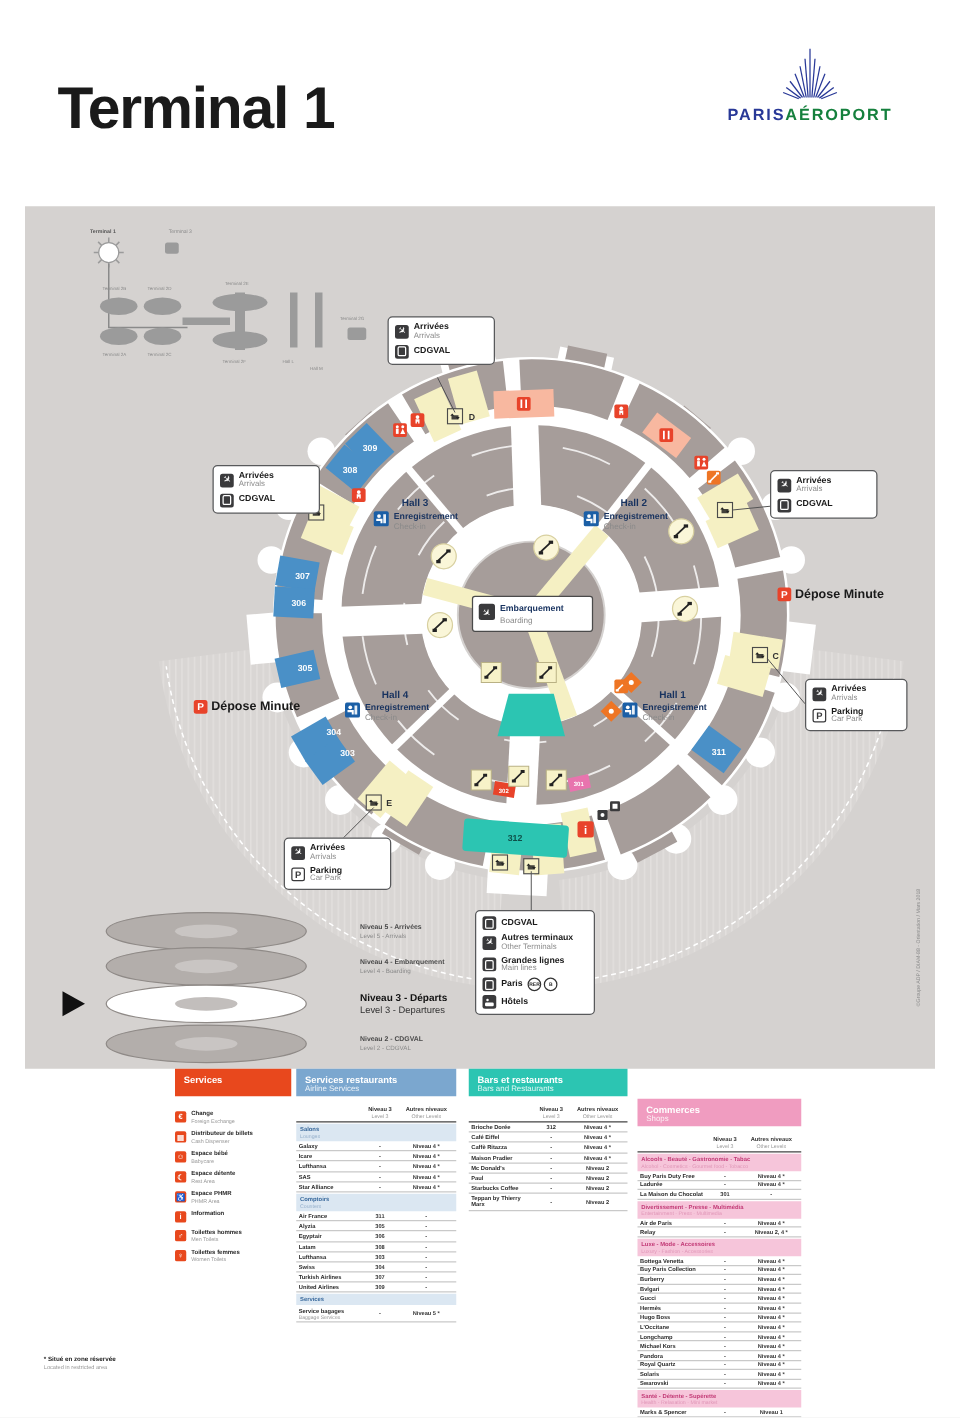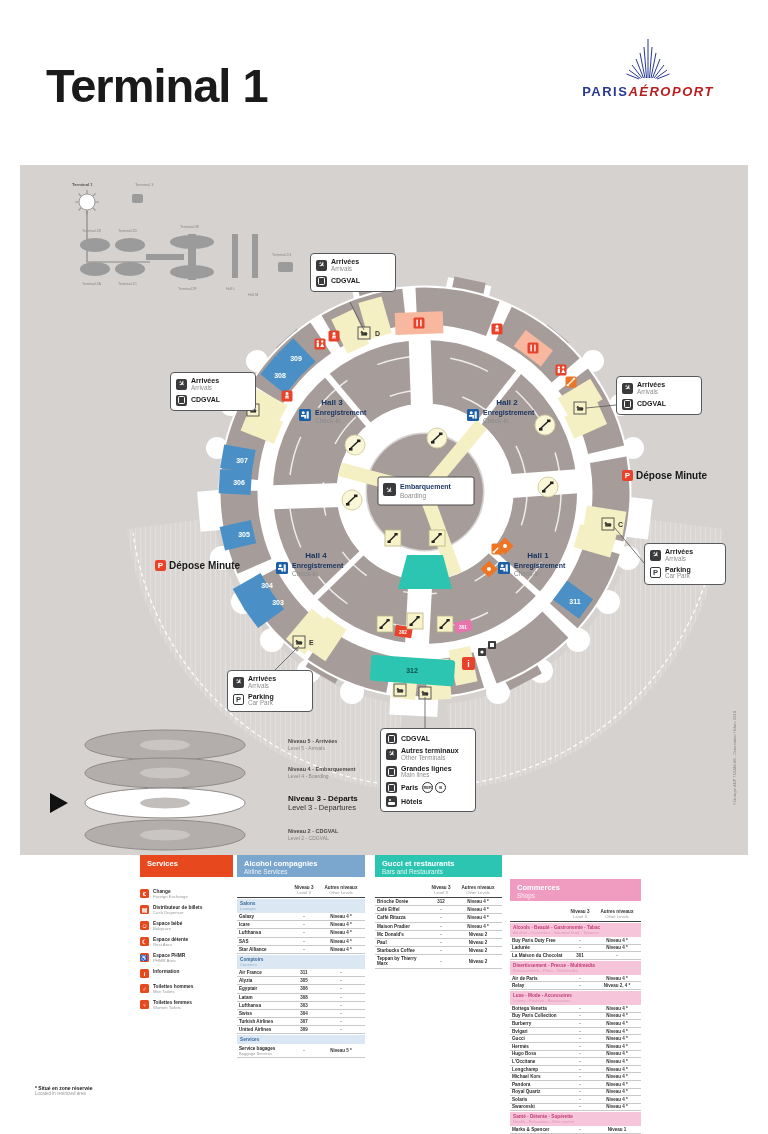--- a/index.html
+++ b/index.html
@@ -5,21 +5,21 @@
   html,body{margin:0;padding:0;background:#fff;}
   .page{position:relative;width:768px;height:1134px;background:#fff;overflow:hidden;
         font-family:"Liberation Sans",sans-serif;}
   
   .page-title{position:absolute;left:46px;top:58px;font-size:47px;font-weight:bold;
               color:#1a1a1a;letter-spacing:-1px;}
   .brand{position:absolute;right:50px;top:38px;width:140px;text-align:center;}
   .brand-rays{display:block;margin:0 auto;}
   .brand-text{font-size:13px;font-weight:bold;letter-spacing:1.5px;margin-top:2px;white-space:nowrap;}
   .brand-paris{color:#283897;}
-  .brand-aero{color:#b91c1c;font-style:italic;}
+  .brand-aero{color:#15803d;}
   
   .map-panel{position:absolute;left:20px;top:165px;width:728px;height:690px;background:#d5d2d0;}
   .map-panel svg{position:absolute;left:0;top:0;}
   
   .co{position:absolute;background:#fff;border:1px solid #58595b;border-radius:4px;
       padding:4px 5px;display:flex;flex-direction:column;gap:3px;z-index:6;}
   .co-row{display:flex;align-items:center;gap:4px;}
   .co b{font-size:7px;color:#1a1a1a;line-height:1.1;display:block;font-weight:bold;}
   .co i{font-style:normal;font-size:6.3px;color:#8d8d8d;display:block;line-height:1.1;}
   .ic{width:11px;height:11px;border-radius:2px;background:#3a3a3c;color:#fff;
@@ -719,21 +719,21 @@
             <span class="svc-t">
               <b>Toilettes femmes</b>
               <i>Women Toilets</i>
             </span>
           </div>
         </div>
     </div>
 
     <div class="tbl t-air">
       <div class="tbl-head">
-        <b>Alcohol compagnies</b>
+        <b>Services restaurants</b>
         <i>Airline Services</i>
       </div>
       <div class="colhead">
         <span></span>
         <span class="ch">
             <b>Niveau 3</b>
             <i>Level 3</i>
           </span>
         <span class="ch">
             <b>Autres niveaux</b>
@@ -820,21 +820,21 @@
           <div class="trow">
             <span class="tc-n"><b>Service bagages</b><i>Baggage Services</i></span>
             <span class="tc-1">-</span>
             <span class="tc-2">Niveau 5 *</span>
           </div>
         </div>
     </div>
 
     <div class="tbl t-bar">
       <div class="tbl-head">
-        <b>Gucci et restaurants</b>
+        <b>Bars et restaurants</b>
         <i>Bars and Restaurants</i>
       </div>
       <div class="colhead">
         <span></span>
         <span class="ch">
             <b>Niveau 3</b>
             <i>Level 3</i>
           </span>
         <span class="ch">
             <b>Autres niveaux</b>

